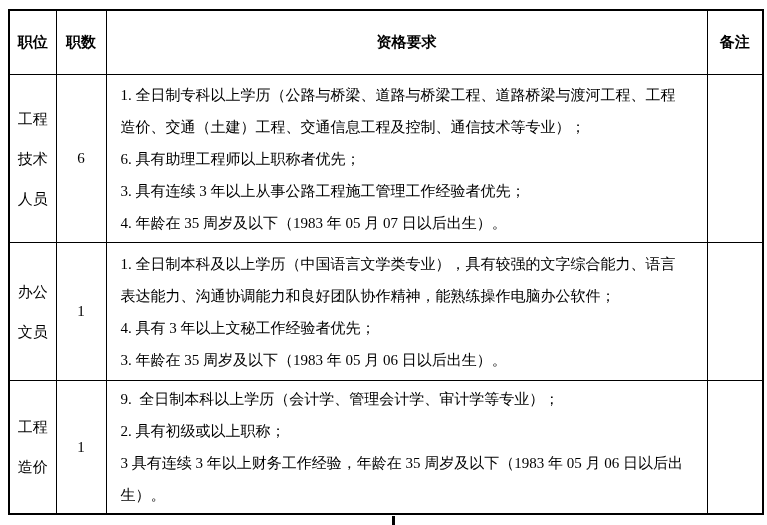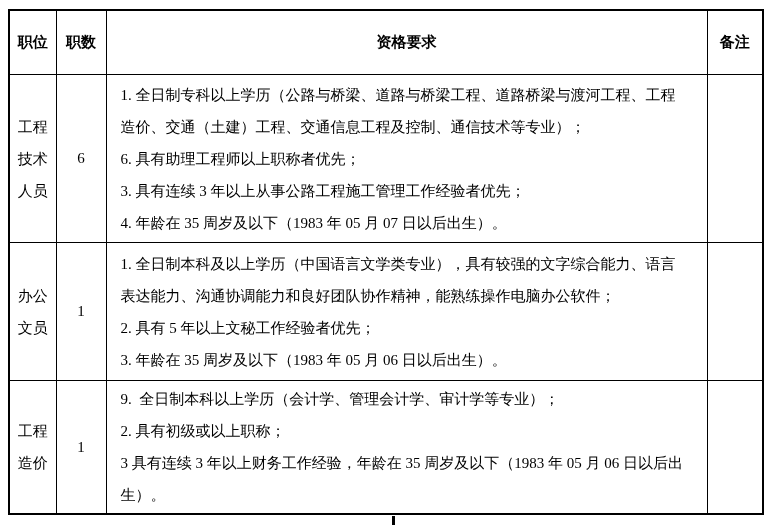--- a/index.html
+++ b/index.html
@@ -42,21 +42,21 @@
     text-align: center;
     height: 63px;
     padding: 0;
   }
   tr.body-row-1 { height: 168px; }
   tr.body-row-2 { height: 138px; }
   tr.body-row-3 { height: 131px; }
   td.pos-cell {
     text-align: center;
     padding: 8px 6px;
-    line-height: 32px;
+    line-height: 40px;
   }
   td.cnt-cell {
     text-align: center;
     padding: 0;
   }
   td.req-cell {
     padding: 2px 22px 2px 14px;
     text-align: left;
   }
   td.req-cell p {
@@ -107,21 +107,21 @@
           <p>3. 具有连续 3 年以上从事公路工程施工管理工作经验者优先；</p>
           <p>4. 年龄在 35 周岁及以下（1983 年 05 月 07 日以后出生）。</p>
         </td>
         <td class="note-cell"></td>
       </tr>
       <tr class="body-row-2">
         <td class="pos-cell">办公文员</td>
         <td class="cnt-cell">1</td>
         <td class="req-cell">
           <p>1. 全日制本科及以上学历（中国语言文学类专业），具有较强的文字综合能力、语言表达能力、沟通协调能力和良好团队协作精神，能熟练操作电脑办公软件；</p>
-          <p>2. 具有 5 年以上文秘工作经验者优先；</p>
+          <p>4. 具有 3 年以上文秘工作经验者优先；</p>
           <p>3. 年龄在 35 周岁及以下（1983 年 05 月 06 日以后出生）。</p>
         </td>
         <td class="note-cell"></td>
       </tr>
       <tr class="body-row-3">
         <td class="pos-cell">工程造价</td>
         <td class="cnt-cell">1</td>
         <td class="req-cell">
           <p>9.  全日制本科以上学历（会计学、管理会计学、审计学等专业）；</p>
           <p>2. 具有初级或以上职称；</p>

